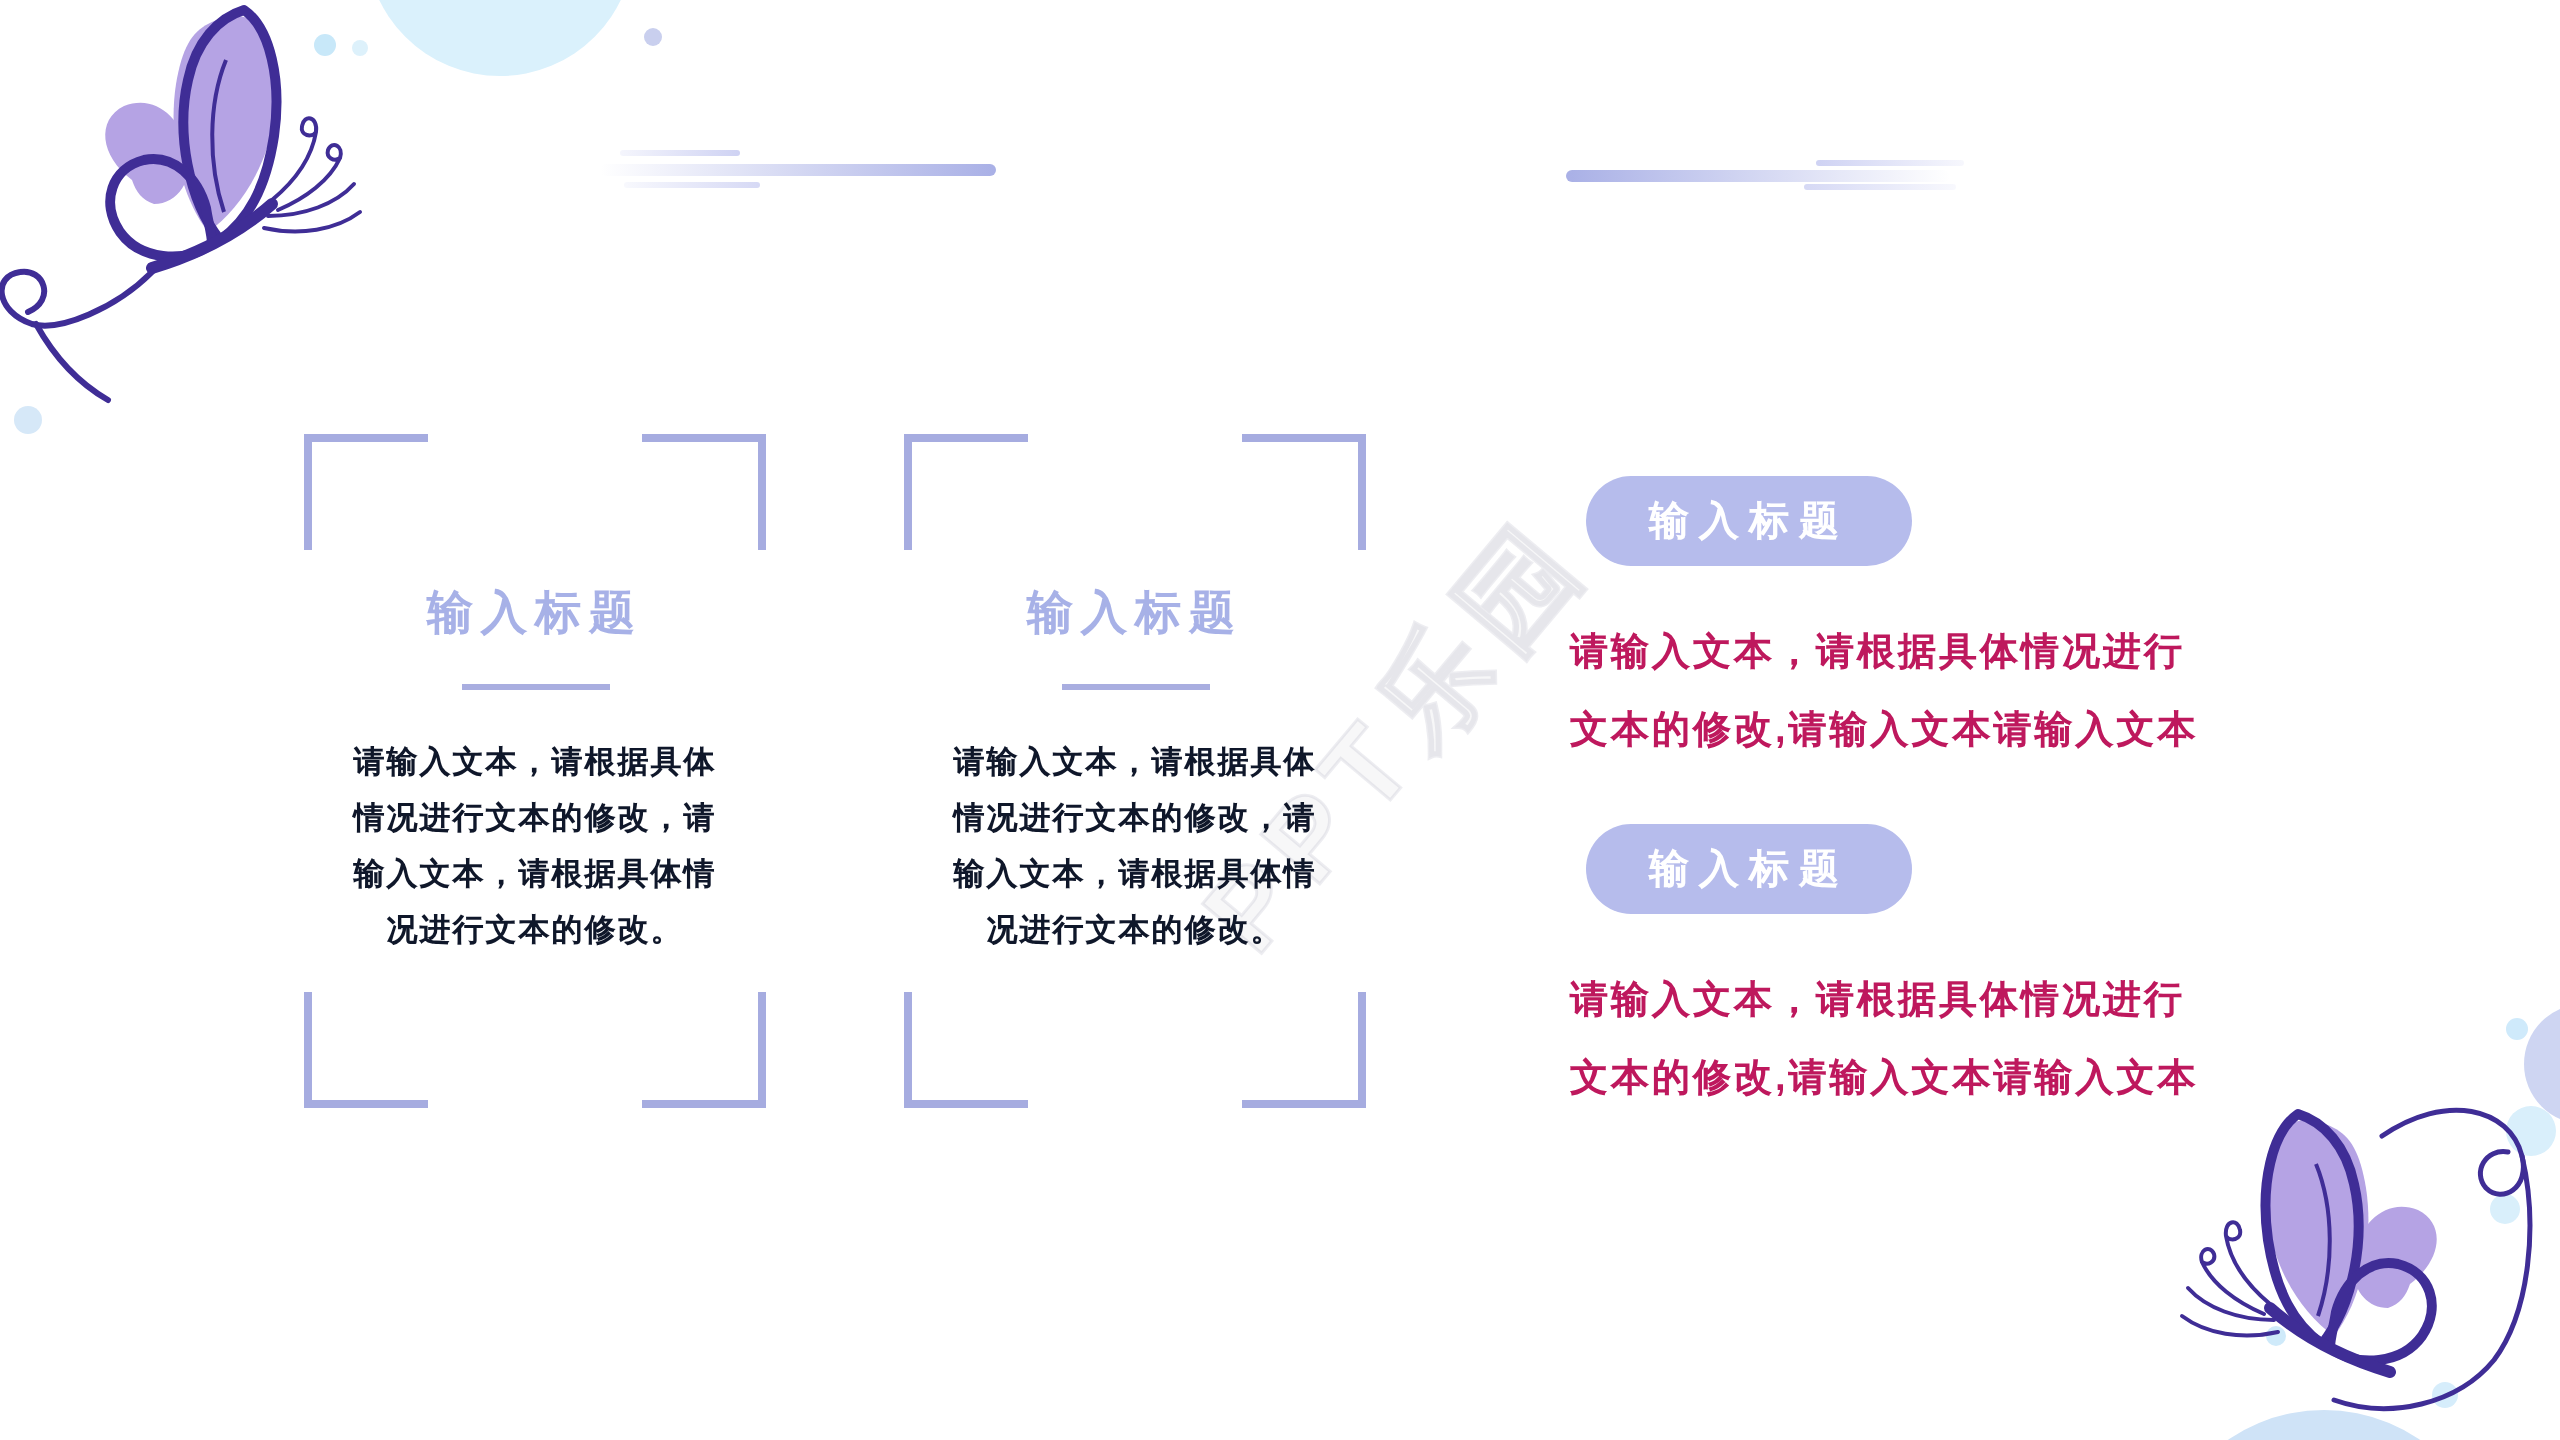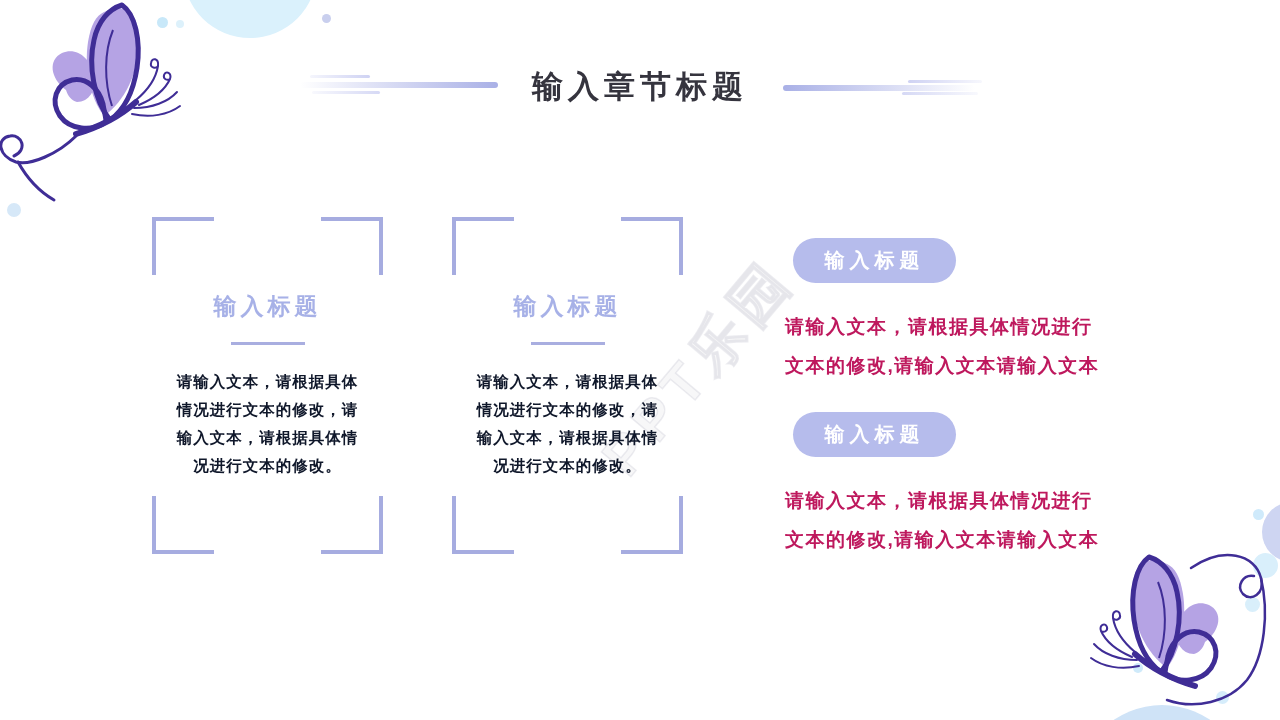--- a/index.html
+++ b/index.html
@@ -150,21 +150,20 @@
   </svg>
 
   <div class="watermark">PPT乐园</div>
 
   <div class="sline l-top"></div>
   <div class="sline l-main"></div>
   <div class="sline l-bot"></div>
   <div class="sline r-top"></div>
   <div class="sline r-main"></div>
   <div class="sline r-bot"></div>
-  <h1 class="page-title">输入章节标题</h1>
 
   <div class="card card-1">
     <div class="corner c-tl"></div>
     <div class="corner c-tr"></div>
     <div class="corner c-bl"></div>
     <div class="corner c-br"></div>
     <div class="card-title">输入标题</div>
     <div class="card-underline"></div>
     <div class="card-body">
       <div>请输入文本，请根据具体</div>

